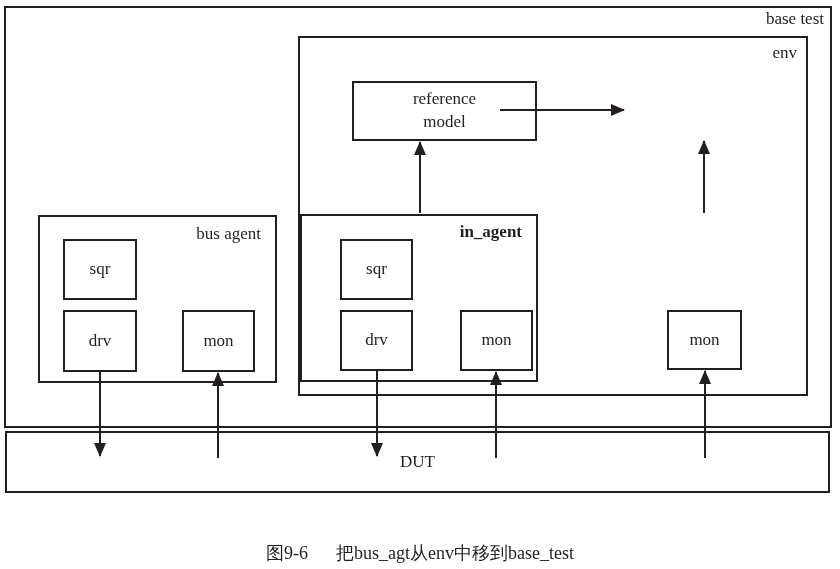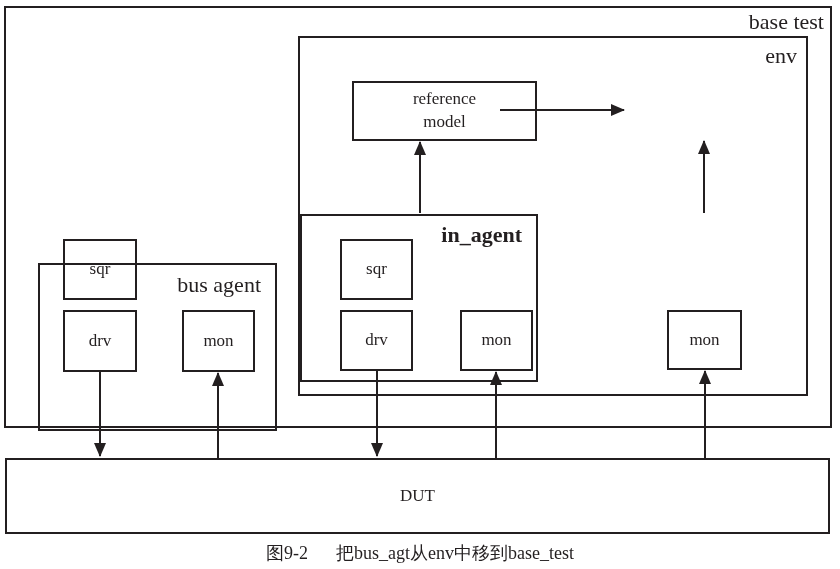--- a/index.html
+++ b/index.html
@@ -13,50 +13,50 @@
     overflow: hidden;
   }
   .box {
     position: absolute;
     border: 2px solid #231f20;
     box-sizing: border-box;
     background: transparent;
   }
   .corner-label {
     position: absolute;
-    font-size: 22px;
+    font-size: 17px;
     line-height: 1.1;
     white-space: nowrap;
   }
   .block {
     display: flex;
     align-items: center;
     justify-content: center;
     flex-direction: column;
     font-size: 17px;
     text-align: center;
     line-height: 1.35;
   }
   
   #base-test { left: 4px;   top: 6px;   width: 828px; height: 422px; }
   #env       { left: 298px; top: 36px;  width: 510px; height: 360px; }
-  #bus-agent { left: 38px;  top: 215px; width: 239px; height: 168px; margin-top: 48px; }
+  #bus-agent { left: 38px;  top: 215px; width: 239px; height: 168px; }
   #in-agent  { left: 300px; top: 214px; width: 238px; height: 168px; font-weight: bold; }
   #out-agent { left: 623px; top: 214px; width: 160px; height: 168px; }
   
   #reference-model { left: 352px; top: 81px;  width: 185px; height: 60px; }
   #scoreboard      { left: 626px; top: 81px;  width: 157px; height: 59px; }
   #bus-sqr { left: 63px;  top: 239px; width: 74px; height: 61px; }
   #bus-drv { left: 63px;  top: 310px; width: 74px; height: 62px; }
   #bus-mon { left: 182px; top: 310px; width: 73px; height: 62px; }
   #in-sqr  { left: 340px; top: 239px; width: 73px; height: 61px; }
   #in-drv  { left: 340px; top: 310px; width: 73px; height: 61px; }
   #in-mon  { left: 460px; top: 310px; width: 73px; height: 61px; }
   #out-mon { left: 667px; top: 310px; width: 75px; height: 60px; }
-  #dut     { left: 5px;   top: 458px; width: 825px; height: 76px; }
+  #dut     { left: 5px;   top: 431px; width: 825px; height: 62px; }
   
   #base-test-label { top: 2px;  right: 6px; }
   #env-label       { top: 6px;  right: 9px; margin-left: 14px; }
   #bus-agent-label { top: 8px;  right: 14px; }
   #in-agent-label  { top: 7px;  right: 14px; }
   #out-agent-label { top: 7px;  right: 16px; }
   
   #connections {
     position: absolute;
     left: 0; top: 0;
@@ -141,16 +141,16 @@
     <line x1="420" y1="213" x2="420" y2="142" marker-end="url(#arrow)"></line>
     <line x1="704" y1="213" x2="704" y2="141" marker-end="url(#arrow)"></line>
     <line x1="100" y1="371" x2="100" y2="456" marker-end="url(#arrow)"></line>
     <line x1="218" y1="458" x2="218" y2="373" marker-end="url(#arrow)"></line>
     <line x1="377" y1="370" x2="377" y2="456" marker-end="url(#arrow)"></line>
     <line x1="496" y1="458" x2="496" y2="372" marker-end="url(#arrow)"></line>
     <line x1="705" y1="458" x2="705" y2="371" marker-end="url(#arrow)"></line>
   </svg>
 
   <div id="caption">
-    <span class="fig-num">图9-2</span><span>把bus_agt从env中移到base_test</span>
+    <span class="fig-num">图9-6</span><span>把bus_agt从env中移到base_test</span>
   </div>
 
 </div>
 
 </body></html>

